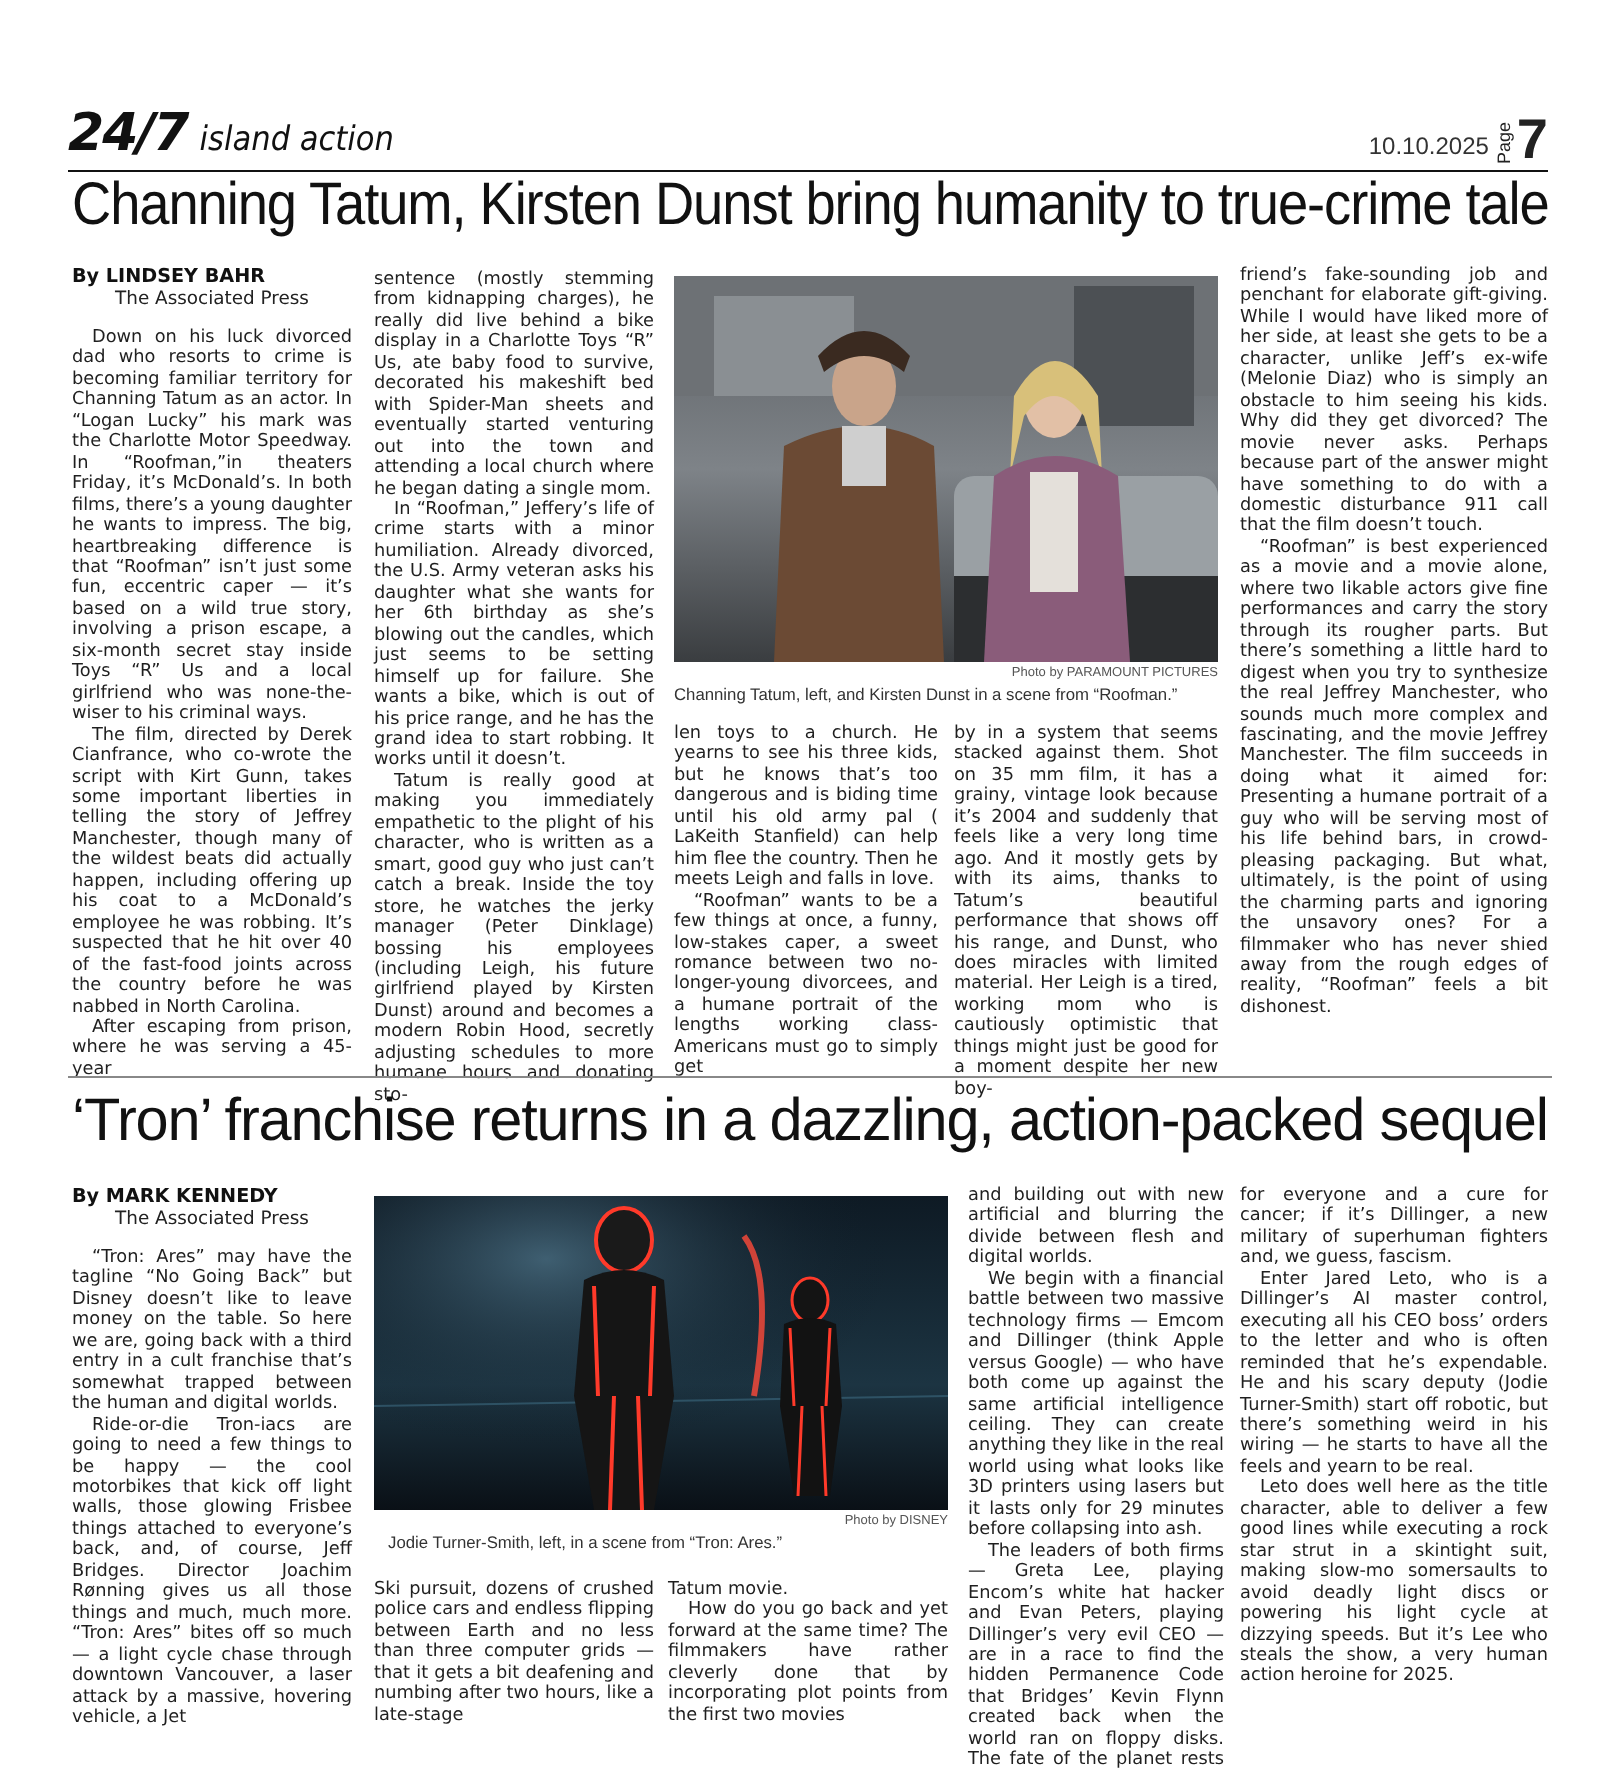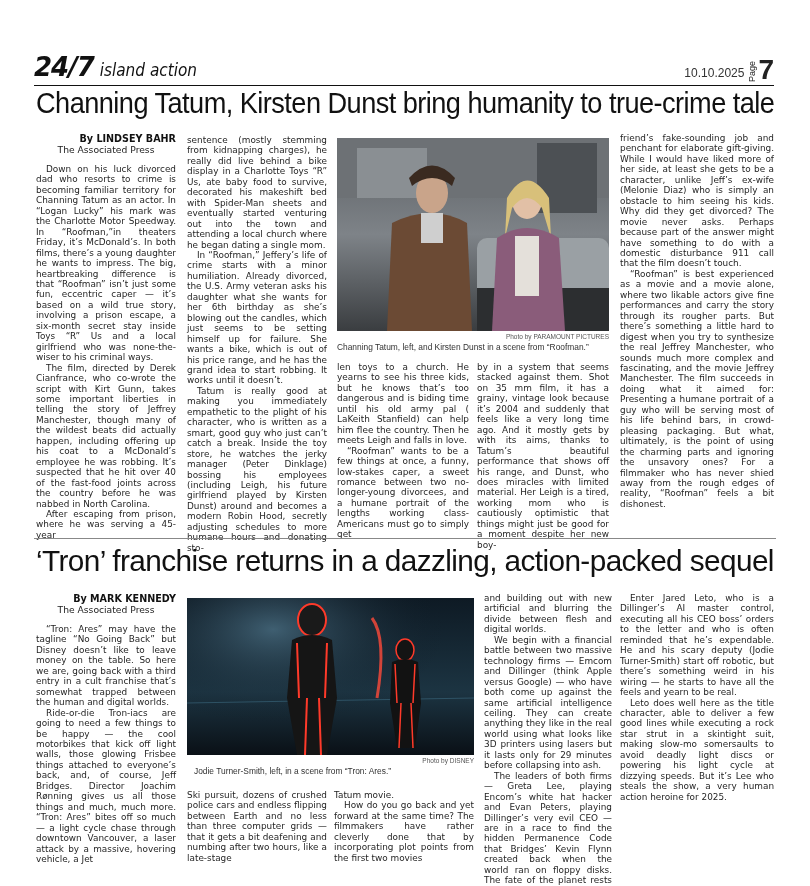--- a/index.html
+++ b/index.html
@@ -16,21 +16,21 @@
   .mast-page-num { font-family: "Liberation Sans", sans-serif; font-size: 28px; font-weight: bold; color: #222; line-height: 24px; }
 
   .headline { position: absolute; left: 36px; width: 740px; font-family: "Liberation Sans Narrow", "Liberation Sans", sans-serif; font-weight: normal; color: #111; white-space: nowrap; transform-origin: left top; }
   .headline-1 { top: 86px; font-size: 30px; letter-spacing: -0.6px; }
   .headline-2 { top: 544px; font-size: 30px; letter-spacing: -0.6px; }
   .divider { position: absolute; left: 34px; width: 742px; border-top: 1px solid #888; }
 
   .col { position: absolute; font-family: "DejaVu Sans", sans-serif; font-size: 8.9px; line-height: 10.45px; text-align: justify; color: #1f1f1f; hyphens: manual; }
   .col p { text-indent: 10px; }
   .col p.noindent { text-indent: 0; }
-  .byline { text-align: right; font-weight: bold; font-size: 9.6px; line-height: 11px; color: #111; }
+  .byline { text-align: left; font-weight: bold; font-size: 9.6px; line-height: 11px; color: #111; }
   .byline-org { text-align: center; font-size: 9.2px; line-height: 11px; margin-bottom: 9px; color: #222; }
 
   .photo { position: absolute; overflow: hidden; }
   .credit { position: absolute; font-family: "Liberation Sans", sans-serif; font-size: 6.5px; color: #555; text-align: right; }
   .caption { position: absolute; font-family: "Liberation Sans", sans-serif; font-size: 8.4px; color: #333; white-space: nowrap; }
 </style>
 </head>
 <body>
 
 <div class="masthead">
@@ -150,15 +150,16 @@
   <p>How do you go back and yet forward at the same time? The filmmakers have rather cleverly done that by incorporating plot points from the first two movies</p>
 </div>
 
 <div class="col" style="left:484px; top:593px; width:128px;">
   <p class="noindent">and building out with new artificial and blurring the divide between flesh and digital worlds.</p>
   <p>We begin with a financial battle between two massive technology firms — Emcom and Dillinger (think Apple versus Google) — who have both come up against the same artificial intelligence ceiling. They can create anything they like in the real world using what looks like 3D printers using lasers but it lasts only for 29 minutes before collapsing into ash.</p>
   <p>The leaders of both firms — Greta Lee, playing Encom’s white hat hacker and Evan Peters, playing Dillinger’s very evil CEO — are in a race to find the hidden Permanence Code that Bridges’ Kevin Flynn created back when the world ran on floppy disks. The fate of the planet rests on whoever finds it. If it’s Encom, health care</p>
 </div>
 
 <div class="col" style="left:620px; top:593px; width:154px;">
+  <p class="noindent">for everyone and a cure for cancer; if it’s Dillinger, a new military of superhuman fighters and, we guess, fascism.</p>
   <p>Enter Jared Leto, who is a Dillinger’s AI master control, executing all his CEO boss’ orders to the letter and who is often reminded that he’s expendable. He and his scary deputy (Jodie Turner-Smith) start off robotic, but there’s something weird in his wiring — he starts to have all the feels and yearn to be real.</p>
   <p>Leto does well here as the title character, able to deliver a few good lines while executing a rock star strut in a skintight suit, making slow-mo somersaults to avoid deadly light discs or powering his light cycle at dizzying speeds. But it’s Lee who steals the show, a very human action heroine for 2025.</p>
 </div>
 
 </body></html>

